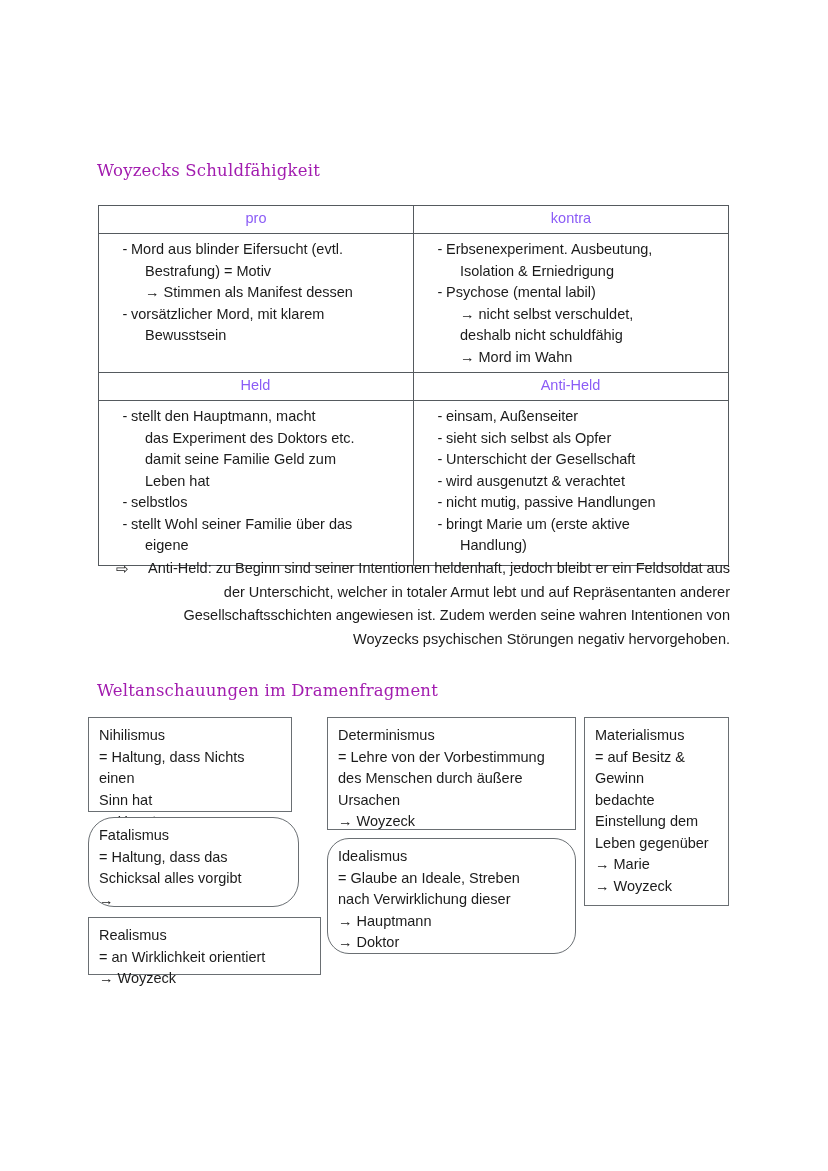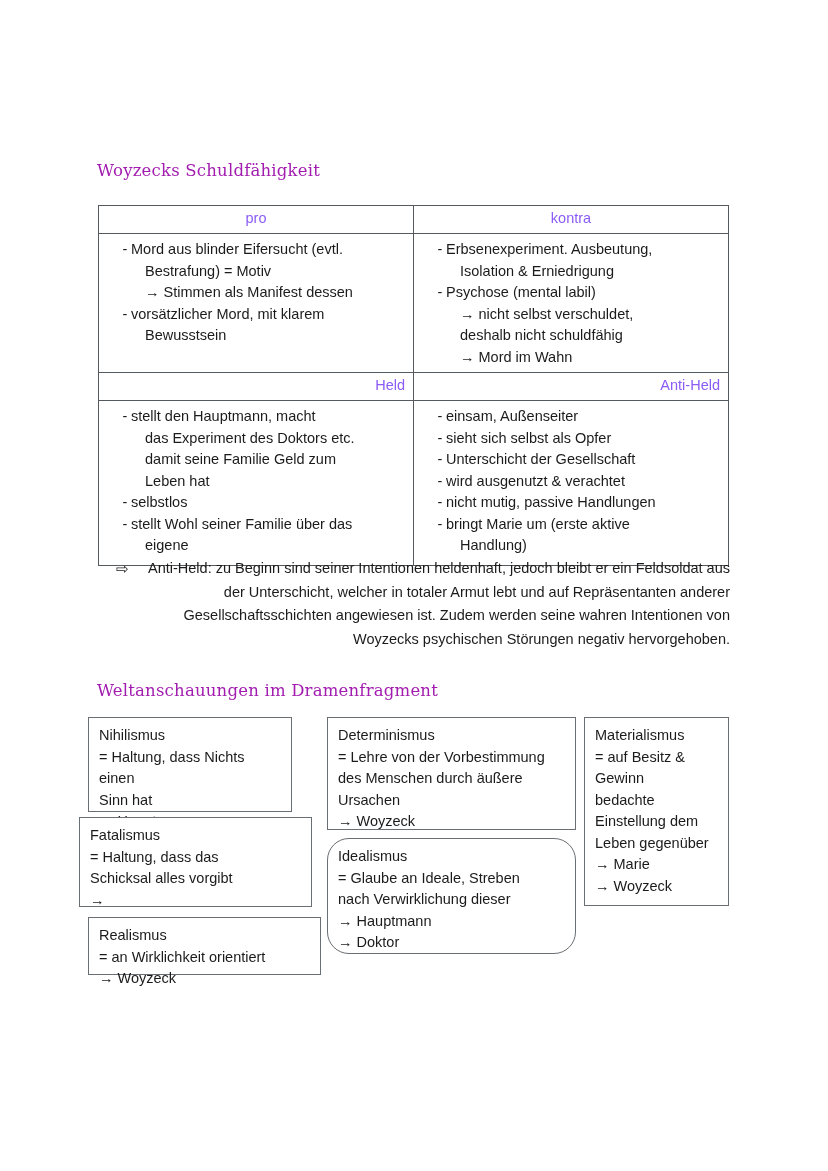--- a/index.html
+++ b/index.html
@@ -58,21 +58,21 @@
   .th, .td {
     box-sizing: border-box;
     padding: 3px 8px 5px 8px;
   }
   .th {
     font-size: 14.5px;
     line-height: 19px;
     color: #8b5cf6;
   }
   .th.center { text-align: center; }
-  .th.left   { text-align: right; padding-left: 7px; }
+  .th.left   { text-align: center; padding-left: 7px; }
 
   .col-left  { width: 315px; border-right: 1.4px solid #555a5e; }
   .col-right { width: 314px; }
 
   .td {
     padding: 5px 6px 8px 6px;
     font-size: 14.5px;
     line-height: 21.5px;
   }
   #table-schuld .tbody .col-left  { min-height: 121px; }
@@ -136,21 +136,21 @@
     border: 1.2px solid #6a6f73;
     background: #fff;
     padding: 7px 9px 8px 10px;
     font-size: 14.5px;
     line-height: 21.5px;
     color: #1b1b1b;
   }
   .concept-box .line { white-space: pre-wrap; }
 
   #box-nihilismus   { left: 88px;  top: 717px; width: 204px; height: 95px; }
-  #box-fatalismus   { left: 79px;  top: 817px; width: 233px; height: 90px; }
+  #box-fatalismus   { left: 88px;  top: 817px; width: 211px; height: 90px; border-radius: 26px; }
   #box-realismus    { left: 88px;  top: 917px; width: 233px; height: 58px; }
   #box-determinismus{ left: 327px; top: 717px; width: 249px; height: 113px; }
   #box-idealismus   { left: 327px; top: 838px; width: 249px; height: 116px; border-radius: 22px; }
   #box-materialismus{ left: 584px; top: 717px; width: 145px; height: 189px; }
 </style>
 </head>
 <body>
 
 <div class="page">
 

